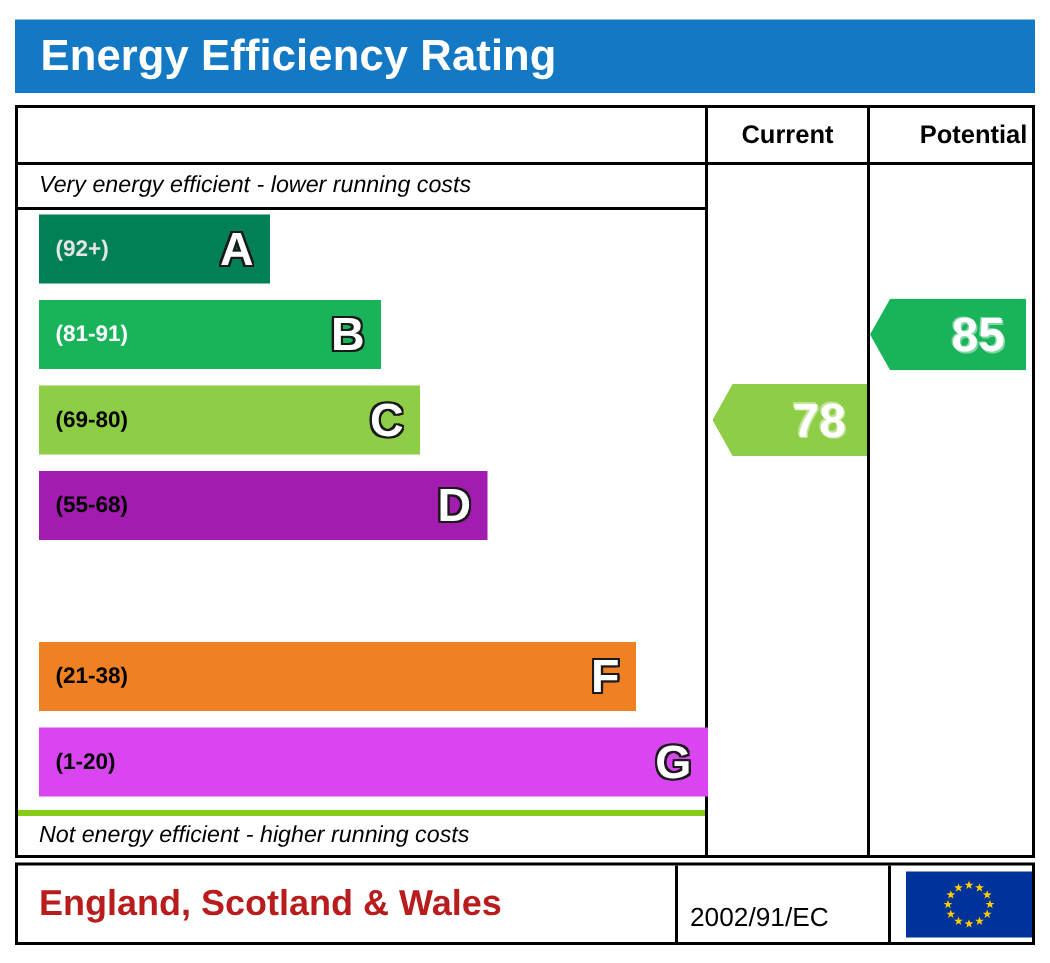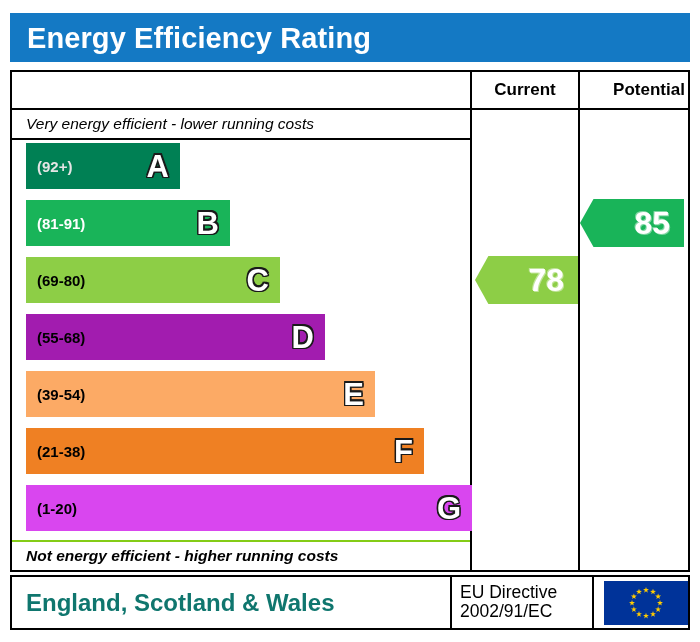--- a/index.html
+++ b/index.html
@@ -108,22 +108,21 @@
     display: flex;
     align-items: center;
     padding-left: 14px;
   }
   .note.top {
     top: 0;
     border-bottom: 2px solid #000000;
   }
   .note.bottom {
     bottom: 0;
-    border-top: 2px solid #84cc16;
-    font-weight: bold;
+    border-top: 4px solid #84cc16;
   }
 
   .bars {
     position: absolute;
     left: 0;
     top: 30px;
     width: 458px;
     height: 400px;
   }
 
@@ -189,21 +188,21 @@
     border: 2px solid #000000;
     box-sizing: border-box;
   }
   .footer-region {
     position: absolute;
     left: 14px;
     top: 50%;
     transform: translateY(-50%);
     font-size: 24px;
     font-weight: bold;
-    color: #0f766e;
+    color: #b91c1c;
     white-space: nowrap;
   }
   .footer-div {
     position: absolute;
     left: 438px;
     top: 0;
     height: 51px;
     border-left: 2px solid #000000;
   }
   .footer-directive {
@@ -254,35 +253,31 @@
 
     <div class="chart-col">
 
       <div class="note top">Very energy efficient - lower running costs</div>
 
       <div class="bars">
           <div class="bar" style="top: 3px; width: 154px; background: rgb(0, 128, 84);">
             <span class="bar-range" style="color: #e5e5e5;">(92+)</span>
             <span class="bar-letter">A</span>
           </div>
-          <div class="bar" style="top: 60px; width: 204px; background: rgb(25, 180, 89);">
+          <div class="bar" style="top: 60px; width: 204px; background: rgb(25, 180, 89); padding-left: 24px;">
             <span class="bar-range" style="color: rgb(255, 255, 255);">(81-91)</span>
             <span class="bar-letter">B</span>
           </div>
           <div class="bar" style="top: 117px; width: 254px; background: rgb(141, 206, 70);">
             <span class="bar-range" style="color: rgb(0, 0, 0);">(69-80)</span>
             <span class="bar-letter">C</span>
           </div>
           <div class="bar" style="top: 174px; width: 299px; background: #a21caf;">
             <span class="bar-range" style="color: rgb(0, 0, 0);">(55-68)</span>
             <span class="bar-letter">D</span>
-          </div>
-          <div class="bar" style="top: 231px; width: 349px; background: rgb(252, 170, 101);">
-            <span class="bar-range" style="color: rgb(0, 0, 0);">(39-54)</span>
-            <span class="bar-letter">E</span>
           </div>
           <div class="bar" style="top: 288px; width: 398px; background: rgb(239, 128, 35);">
             <span class="bar-range" style="color: rgb(0, 0, 0);">(21-38)</span>
             <span class="bar-letter">F</span>
           </div>
           <div class="bar" style="top: 345px; width: 446px; background: #d946ef;">
             <span class="bar-range" style="color: rgb(0, 0, 0);">(1-20)</span>
             <span class="bar-letter">G</span>
           </div>
         </div>
@@ -298,21 +293,21 @@
           <span class="marker-value">85</span>
         </div>
       </div>
 
   </div>
 
   <div class="footer">
     <div class="footer-region">England, Scotland &amp; Wales</div>
     <div class="footer-div"></div>
     <div class="footer-directive">
-      <span>EU Directive</span><br>
+      <br>
       <span>2002/91/EC</span>
     </div>
     <div class="footer-div2"></div>
     <div class="eu-flag">
       <svg width="84" height="44" viewBox="0 0 84 44">
         <g id="eu-stars">
             <polygon points="42.00,6.02 42.73,8.12 44.95,8.16 43.18,9.50 43.82,11.63 42.00,10.36 40.18,11.63 40.82,9.50 39.05,8.16 41.27,8.12" fill="#FFCC00"></polygon>
             <polygon points="49.00,7.75 49.73,9.84 51.95,9.89 50.18,11.23 50.82,13.35 49.00,12.09 47.18,13.35 47.82,11.23 46.05,9.89 48.27,9.84" fill="#FFCC00"></polygon>
             <polygon points="54.12,12.46 54.85,14.56 57.07,14.60 55.30,15.94 55.95,18.07 54.12,16.80 52.30,18.07 52.95,15.94 51.18,14.60 53.40,14.56" fill="#FFCC00"></polygon>
             <polygon points="56.00,18.90 56.73,21.00 58.95,21.04 57.18,22.38 57.82,24.51 56.00,23.24 54.18,24.51 54.82,22.38 53.05,21.04 55.27,21.00" fill="#FFCC00"></polygon>

